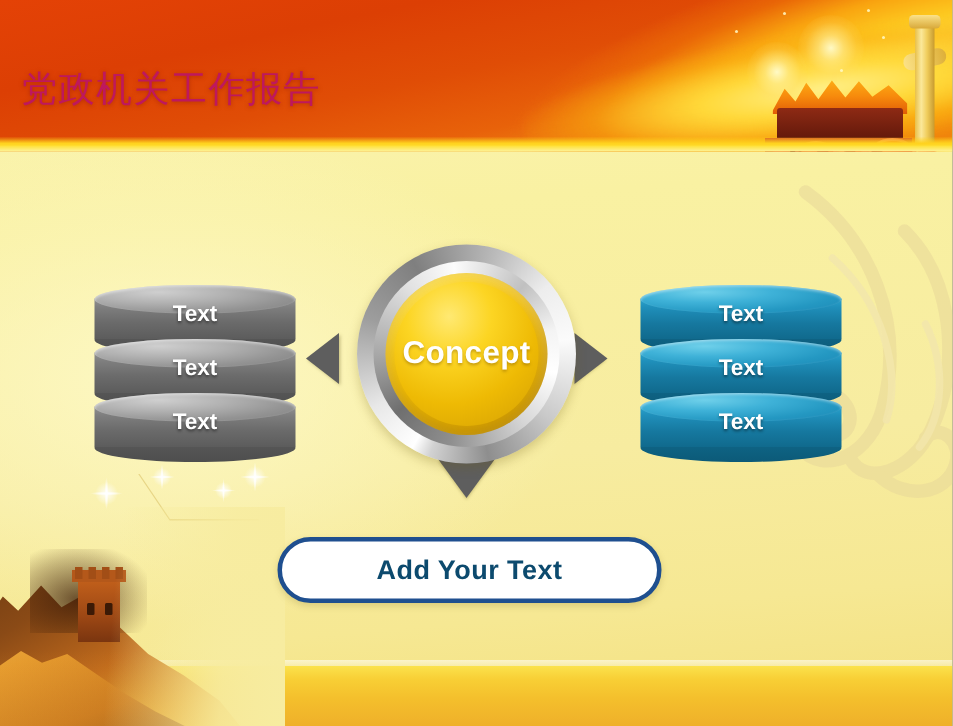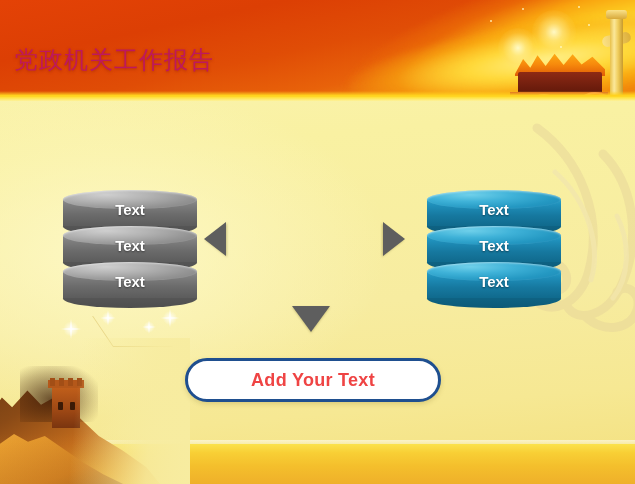--- a/index.html
+++ b/index.html
@@ -401,21 +401,21 @@
     width: 250px; height: 38px;
     background: #ffffff;
     border: 3px solid #1f4f8f;
     border-radius: 22px;
     box-shadow: 0 2px 5px rgba(120,100,30,0.22);
     display: flex;
     align-items: center;
     justify-content: center;
   }
   .pill-btn-label {
-    color: #ef4444;
+    color: #0c4a6e;
     font-size: 18px;
     font-weight: bold;
     letter-spacing: 0.3px;
   }
 </style>
 </head>
 <body>
 
 <div id="slide">
 
@@ -539,18 +539,26 @@
       <div class="cyl-text">Text</div>
     </div>
     <div class="cyl cyl-blue">
       <div class="cyl-bottom-curve"></div>
       <div class="cyl-body"></div>
       <div class="cyl-top"></div>
       <div class="cyl-text">Text</div>
     </div>
   </div>
 
+  <div class="concept-wrap">
+    <div class="concept-ring-outer"></div>
+    <div class="concept-ring-inner"></div>
+    <div class="concept-disc">
+      <div class="concept-disc-inner"></div>
+    </div>
+    <div class="concept-label">Concept</div>
+  </div>
 
   <div class="pill-btn">
     <span class="pill-btn-label">Add Your Text</span>
   </div>
 
 </div>
 
 </body></html>

